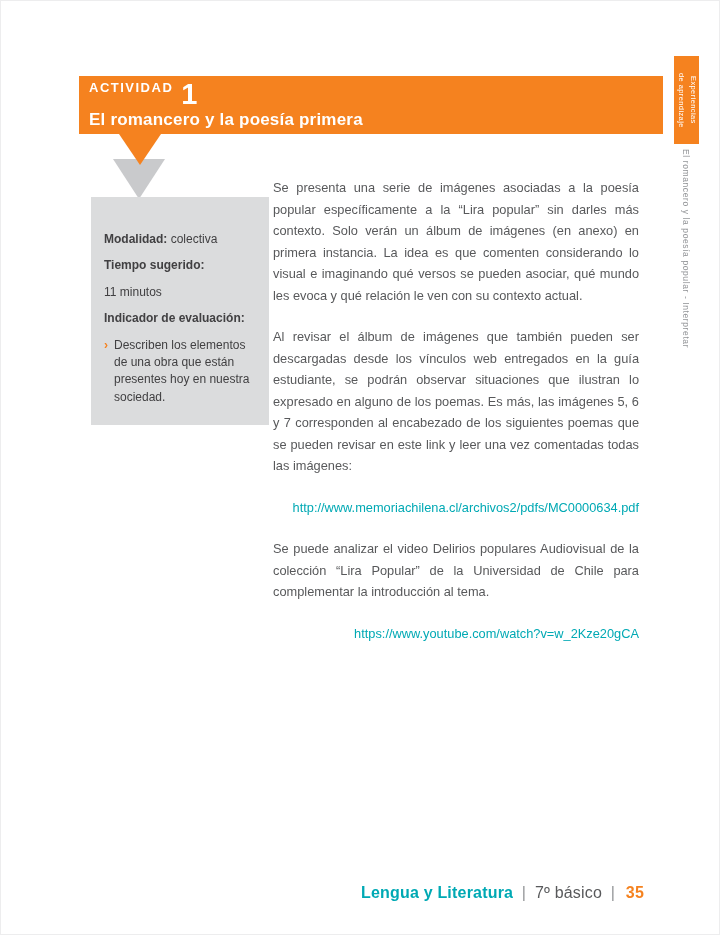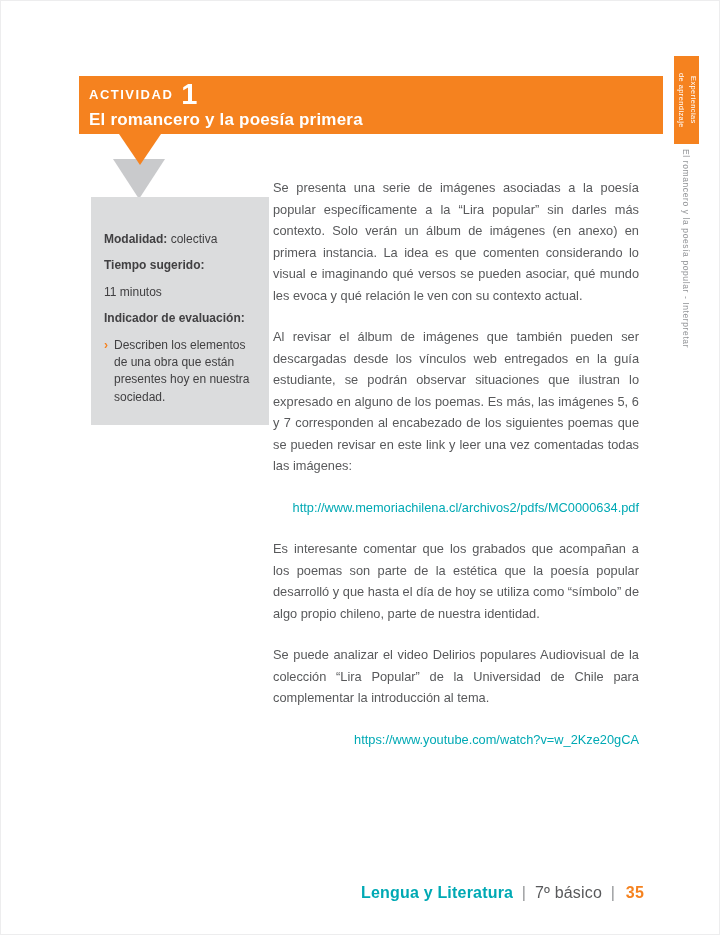--- a/index.html
+++ b/index.html
@@ -9,21 +9,21 @@
   .page {
     position:relative; width:720px; height:935px;
     background:#ffffff; overflow:hidden; border:1px solid #ededee; margin:0 auto;
   }
 
   
   .header-band {
     position:absolute; left:78px; top:75px; width:584px; height:58px;
     background:#F5821F; color:#ffffff; padding:4px 0 0 10px;
   }
-  .activity-line { display:flex; align-items:center; gap:8px; }
+  .activity-line { display:flex; align-items:flex-start; gap:8px; }
   .activity-label { font-size:13px; font-weight:bold; letter-spacing:1.5px; }
   .activity-number { font-size:29px; font-weight:bold; line-height:1; }
   .header-title { font-size:17px; font-weight:bold; margin-top:1px; letter-spacing:0.2px; }
 
   .gray-arrow {
     position:absolute; left:112px; top:158px; width:0; height:0; z-index:1;
     border-left:26px solid transparent; border-right:26px solid transparent;
     border-top:40px solid #C9CACC;
   }
   .orange-arrow {
@@ -110,21 +110,20 @@
     <div class="sb-bullet">
       <span class="sb-bullet-marker">›</span>
       <span>Describen los elementos de una obra que están presentes hoy en nuestra sociedad.</span>
     </div>
   </div>
 
   <div class="main-col">
     <p class="para">Se presenta una serie de imágenes asociadas a la poesía popular específicamente a la “Lira popular” sin darles más contexto. Solo verán un álbum de imágenes (en anexo) en primera instancia. La idea es que comenten considerando lo visual e imaginando qué versos se pueden asociar, qué mundo les evoca y qué relación le ven con su contexto actual.</p>
     <p class="para">Al revisar el álbum de imágenes que también pueden ser descargadas desde los vínculos web entregados en la guía estudiante, se podrán observar situaciones que ilustran lo expresado en alguno de los poemas. Es más, las imágenes 5, 6 y 7 corresponden al encabezado de los siguientes poemas que se pueden revisar en este link y leer una vez comentadas todas las imágenes:</p>
     <a class="doc-link" href="#">http://www.memoriachilena.cl/archivos2/pdfs/MC0000634.pdf</a>
-    <p class="para">Es interesante comentar que los grabados que acompañan a los poemas son parte de la estética que la poesía popular desarrolló y que hasta el día de hoy se utiliza como “símbolo” de algo propio chileno, parte de nuestra identidad.</p>
     <p class="para">Se puede analizar el video Delirios populares Audiovisual de la colección “Lira Popular” de la Universidad de Chile para complementar la introducción al tema.</p>
     <a class="doc-link" href="#">https://www.youtube.com/watch?v=w_2Kze20gCA</a>
   </div>
 
   <div class="footer">
     <span class="f-subject">Lengua y Literatura</span>
     <span class="f-sep">|</span>
     <span class="f-grade">7º básico</span>
     <span class="f-sep">|</span>
     <span class="f-page">35</span>

